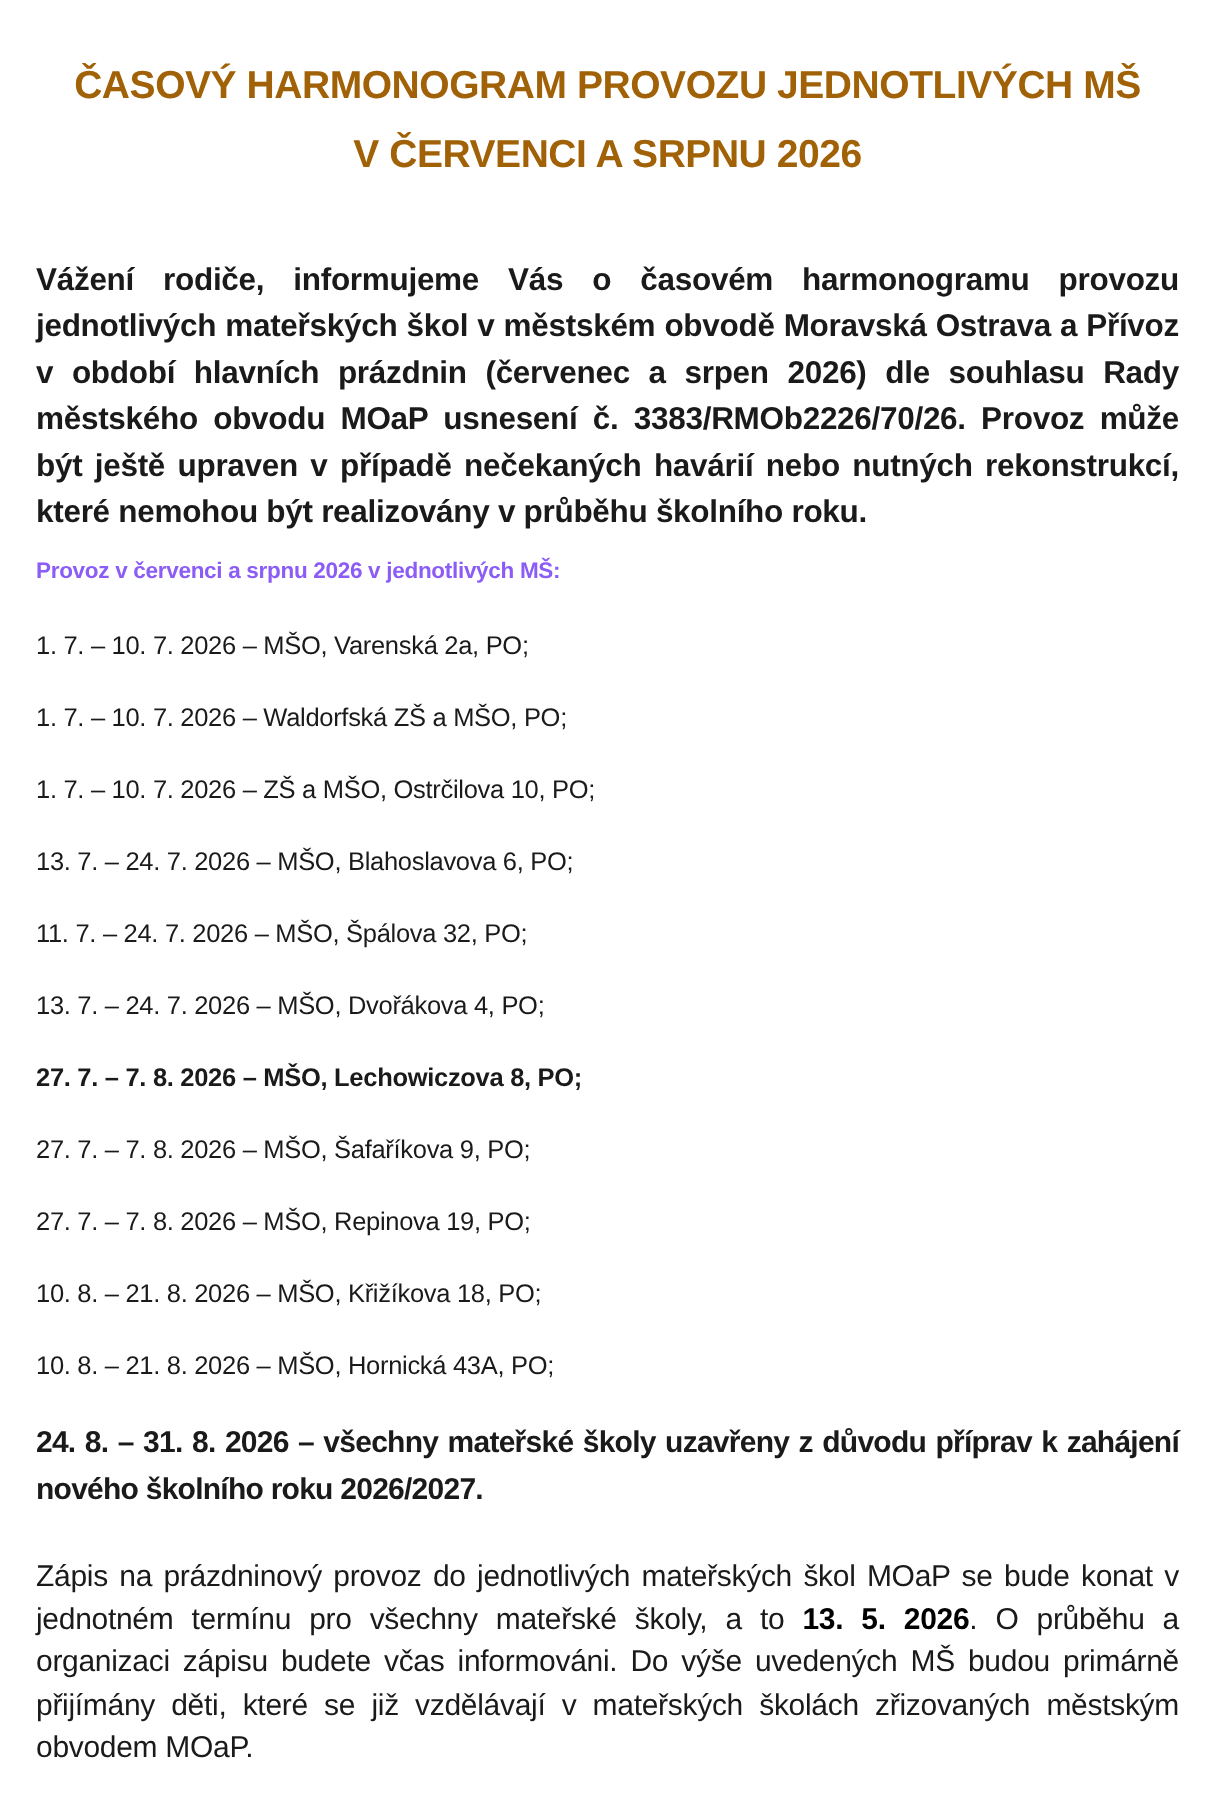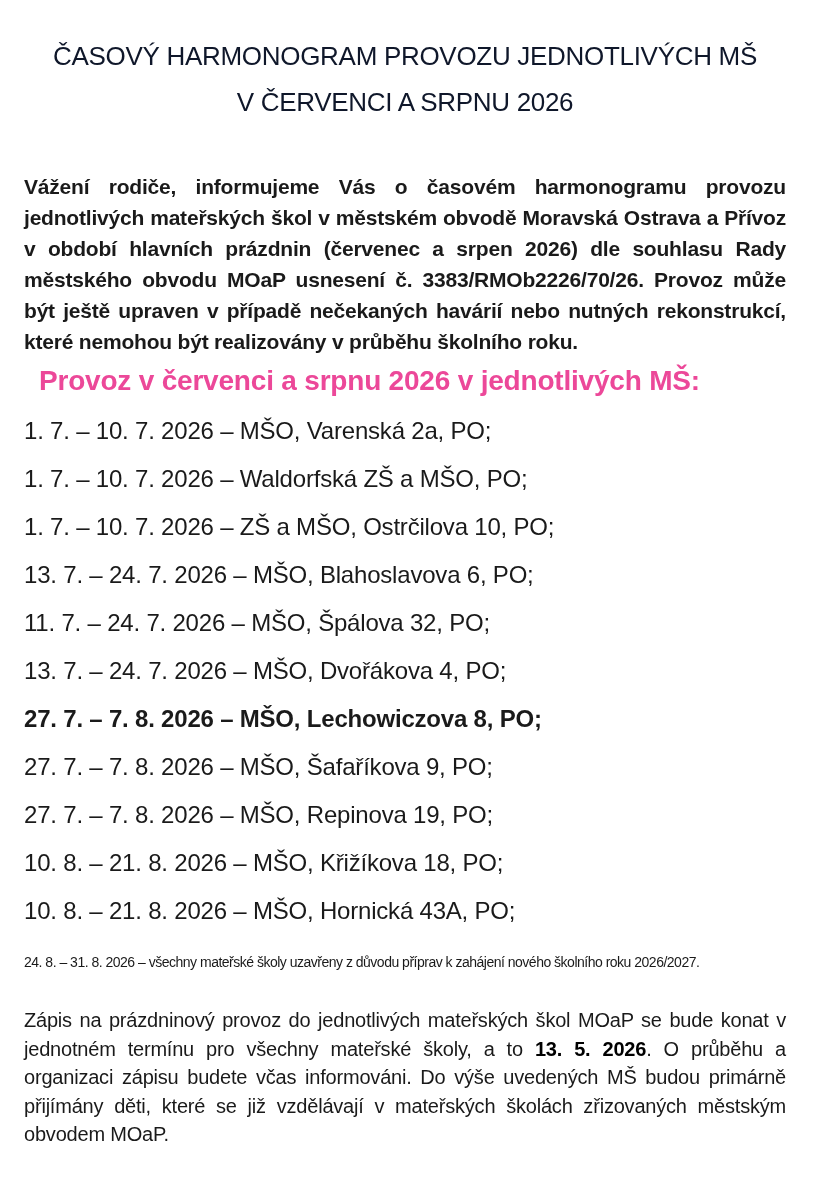--- a/index.html
+++ b/index.html
@@ -11,53 +11,52 @@
   }
   body { height: 1201px; overflow: hidden; }
   .page {
     width: 815px;
     height: 1201px;
     padding: 33px 29px 0 24px;
     letter-spacing: -0.2px;
   }
   .doc-title {
     text-align: center;
-    color: #0f172a;
-    font-weight: normal;
+    color: #a16207;
+    font-weight: bold;
     font-size: 26px;
     line-height: 46px;
     letter-spacing: -0.3px;
   }
   .intro {
     margin-top: 46px;
     font-weight: bold;
     font-size: 21px;
     line-height: 31px;
     text-align: justify;
   }
   .section-heading {
     margin-top: 12px;
-    color: #ec4899;
+    color: #8b5cf6;
     font-weight: bold;
-    font-size: 28px;
+    font-size: 15px;
     line-height: 24px;
-    margin-left: 15px;
   }
   .schedule-list { margin-top: 26px; }
   .list-item {
-    font-size: 24px;
+    font-size: 17px;
     line-height: 24px;
     margin-bottom: 24px;
     font-weight: normal;
   }
   .list-item.bold { font-weight: bold; }
   .closing-note {
     margin-top: 20px;
-    font-weight: normal;
-    font-size: 14px;
+    font-weight: bold;
+    font-size: 20px;
     line-height: 31px;
     text-align: justify;
     letter-spacing: -0.5px;
   }
   .registration {
     margin-top: 28px;
     font-size: 20px;
     line-height: 28.5px;
     text-align: justify;
   }

